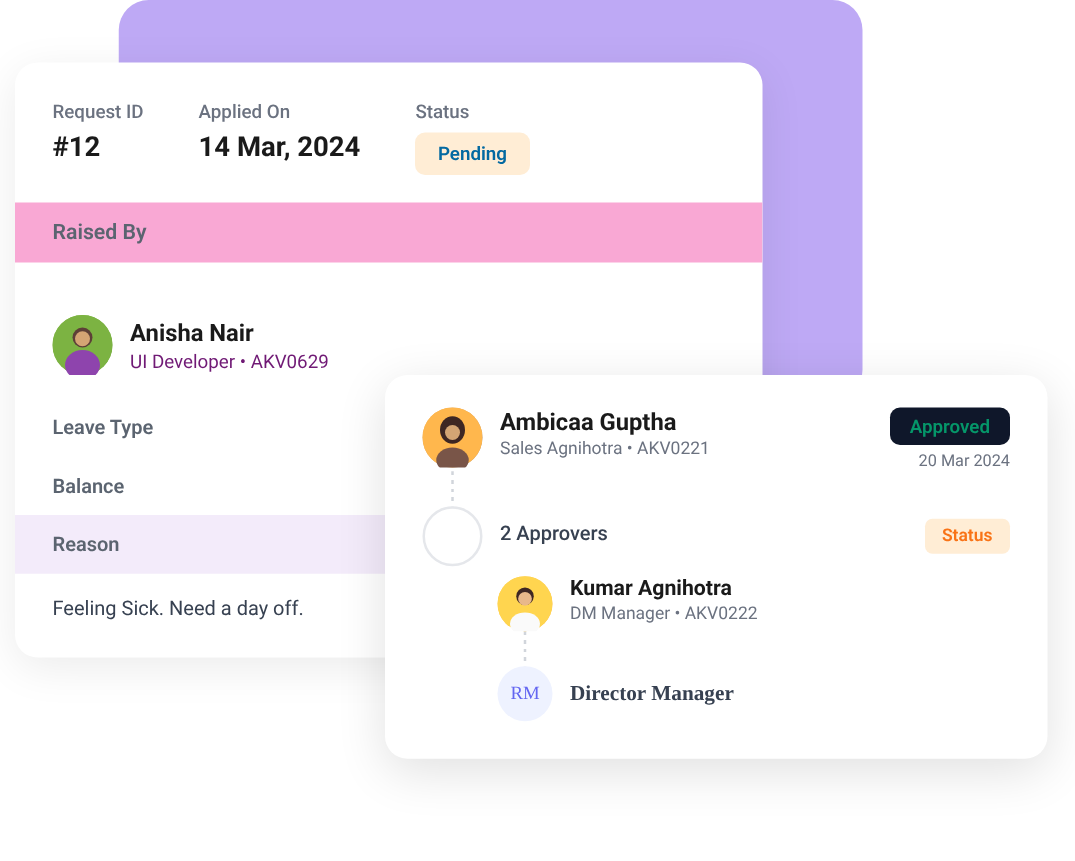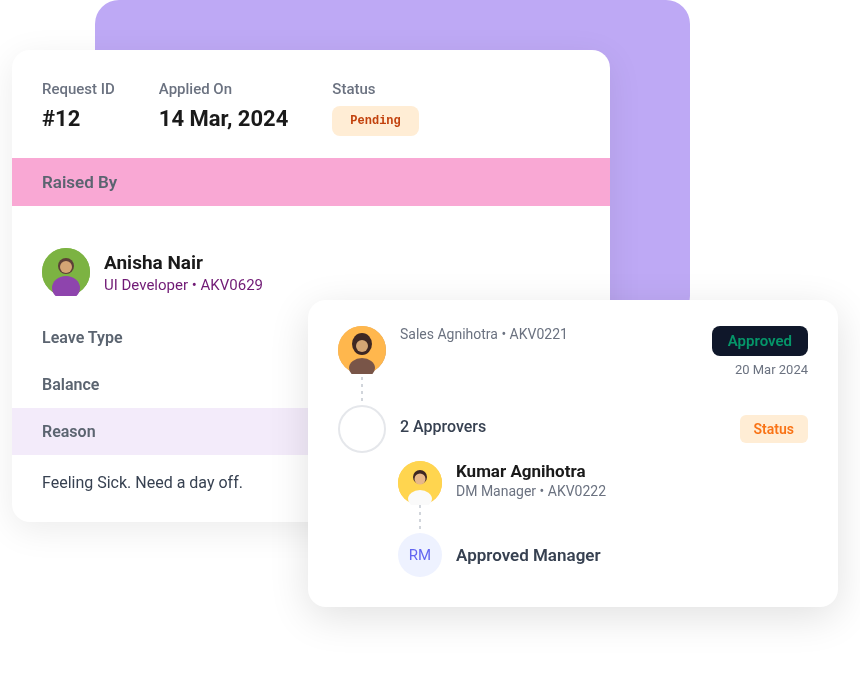--- a/index.html
+++ b/index.html
@@ -35,25 +35,24 @@
       padding: 30px 16px 22px 30px;
       gap: 44px;
     }
     .header-col { display: flex; flex-direction: column; gap: 8px; }
     .label { font-size: 15px; color: #6B7280; font-weight: 500; }
     .value-lg { font-size: 22px; font-weight: 700; color: #1a1a1a; }
     .status-pending {
       display: inline-block;
       padding: 8px 18px;
       background: #FFEDD5;
-      color: #c2410c;
-      font-weight: 600;
-      font-size: 12px;
+      color: #0369a1;
+      font-weight: 600;
+      font-size: 15px;
       border-radius: 8px;
-      font-family: Liberation Mono, monospace;
     }
     .section-header {
       background: #f9a8d4;
       padding: 14px 30px;
       font-size: 17px;
       font-weight: 600;
       color: #5B6470;
     }
     .user-row {
       display: flex;
@@ -141,20 +140,21 @@
       font-size: 16px;
       font-weight: 500;
       color: #374151;
       padding-top: 12px;
     }
     .indented { margin-left: 60px; }
     .manager-row {
       display: flex;
       align-items: center;
       gap: 14px;
+      font-family: Liberation Serif, serif;
     }
     .manager-label {
       font-size: 17px;
       font-weight: 600;
       color: #374151;
     }
     .avatar-sm {
       width: 44px;
       height: 44px;
       border-radius: 50%;
@@ -212,20 +212,21 @@
   <div class="approver-row">
     <div class="avatar avatar-ambicaa">
       <svg class="avatar-svg" viewBox="0 0 48 48">
         <circle cx="24" cy="24" r="24" fill="#FFB74D"></circle>
         <ellipse cx="24" cy="18" rx="10" ry="11" fill="#3E2723"></ellipse>
         <circle cx="24" cy="20" r="6" fill="#D4A574"></circle>
         <ellipse cx="24" cy="42" rx="13" ry="10" fill="#795548"></ellipse>
       </svg>
     </div>
     <div class="approver-info">
+      <span class="approver-name">Ambicaa Guptha</span>
       <span class="approver-sub">Sales Agnihotra • AKV0221</span>
     </div>
     <div class="approver-right">
       <span class="status-approved">Approved</span>
       <span class="date-text">20 Mar 2024</span>
     </div>
   </div>
 
   <div class="connector" style="height: 28px;"></div>
 
@@ -248,16 +249,16 @@
       <div class="approver-info">
         <span class="approver-name" style="font-size: 17px;">Kumar Agnihotra</span>
         <span class="approver-sub">DM Manager • AKV0222</span>
       </div>
     </div>
 
     <div class="connector" style="height: 28px; margin-left: 21px;"></div>
 
     <div class="manager-row">
       <div class="avatar-sm avatar-rm">RM</div>
-      <span class="manager-label">Approved Manager</span>
+      <span class="manager-label">Director Manager</span>
     </div>
   </div>
 </div>
 
 </body></html>

